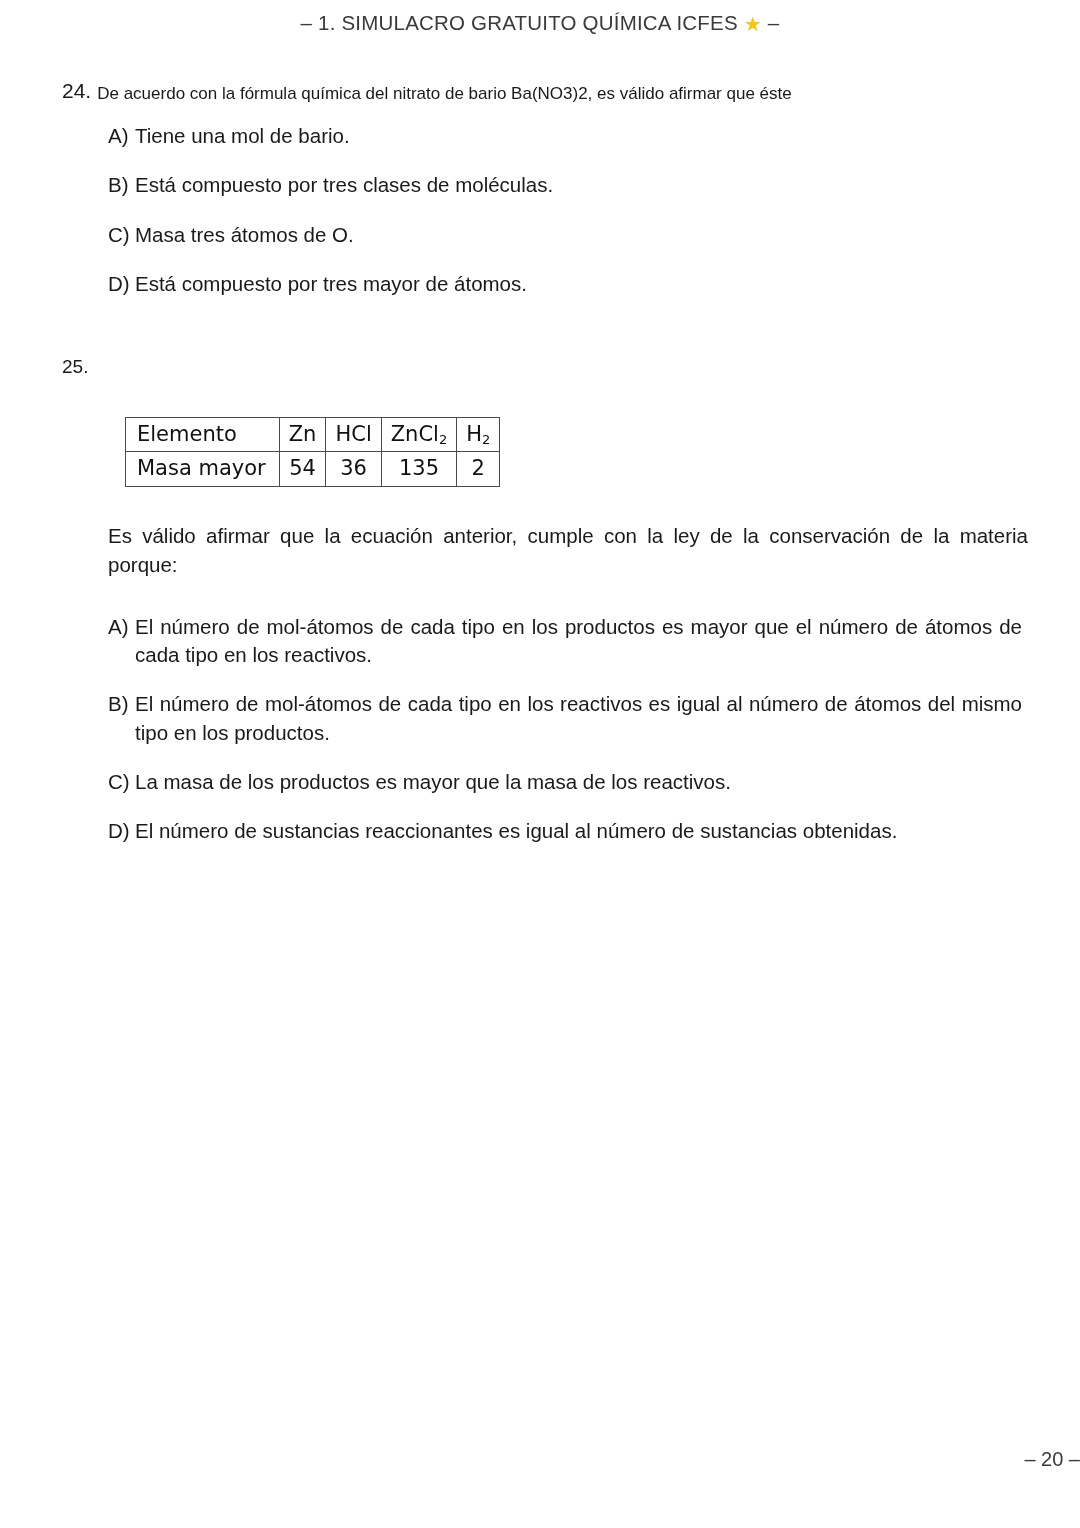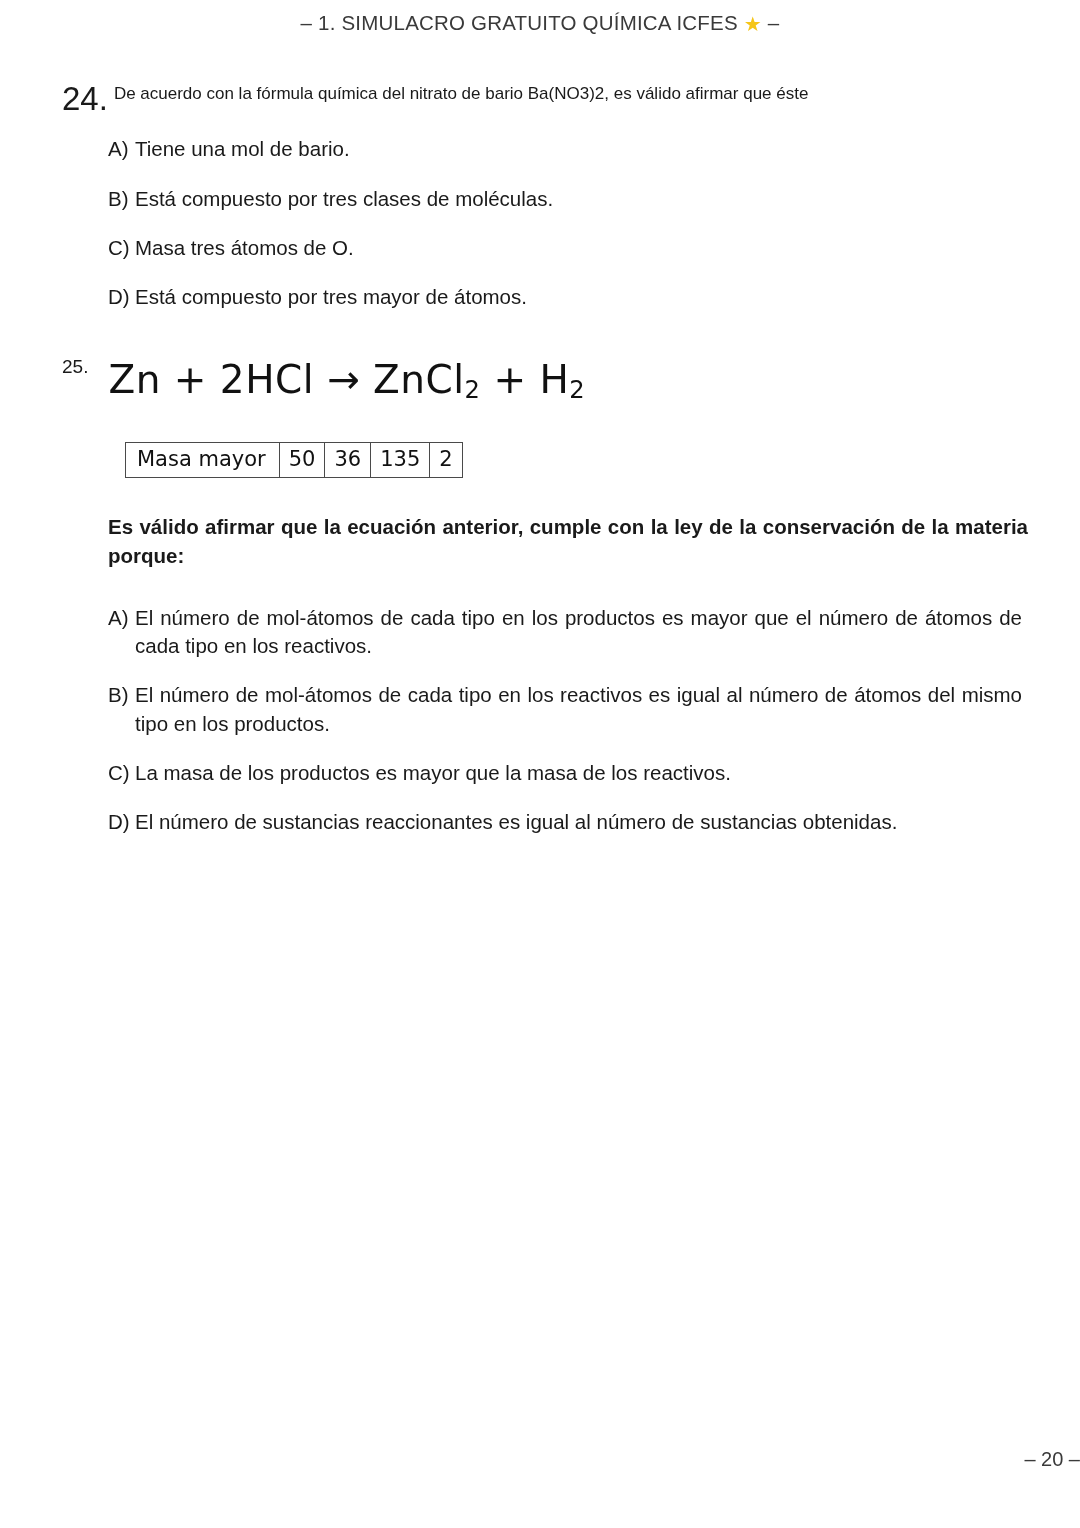--- a/index.html
+++ b/index.html
@@ -47,21 +47,21 @@
     left: 62px;
     width: 960px;
   }
 
   .q-row {
     display: flex;
     align-items: flex-start;
   }
   .q-num {
     flex: 0 0 auto;
-    font-size: 33px;
+    font-size: 21px;
     line-height: 1.25;
     color: #1a1a1a;
     padding-right: 6px;
   }
   .q-num.small {
     font-size: 19px;
   }
   .q-text {
     flex: 1 1 auto;
     font-size: 17px;
@@ -139,21 +139,20 @@
     vertical-align: -0.2em;
   }
 
   .stem {
     margin-top: 34px;
     padding-left: 46px;
     font-size: 20.5px;
     line-height: 1.42;
     text-align: justify;
     width: 920px;
-    font-weight: bold;
   }
 
   
   .footer {
     position: absolute;
     top: 1448px;
     left: 0;
     width: 1080px;
     text-align: right;
     font-size: 20px;
@@ -192,37 +191,35 @@
       <div class="option">
         <span class="letter">D)</span>
         <span class="otext">Está compuesto por tres mayor de átomos.</span>
       </div>
     </div>
   </div>
 
   <div class="q-block" id="q25">
     <div class="q-row">
       <div class="q-num small">25.</div>
-      <div class="equation">
-        <span>Zn</span>
-        <span>+</span>
-        <span>2HCl</span>
-        <span class="arrow">→</span>
-        <span><span>ZnCl</span><sub>2</sub></span>
-        <span>+</span>
-        <span><span>H</span><sub>2</sub></span>
-      </div>
     </div>
 
     <div class="table-wrap">
       <table class="masas">
         <tbody>
+            <tr>
+          <td class="label">Elemento</td>
+          <td><span>Zn</span></td>
+          <td><span>HCl</span></td>
+          <td><span>ZnCl</span><sub>2</sub></td>
+          <td><span>H</span><sub>2</sub></td>
+        </tr>
         <tr>
           <td class="label">Masa mayor</td>
-          <td>50</td>
+          <td>54</td>
           <td>36</td>
           <td>135</td>
           <td>2</td>
         </tr>
       </tbody>
         </table>
     </div>
 
     <div class="stem">Es válido afirmar que la ecuación anterior, cumple con la ley de la conservación de la materia porque:</div>
 

